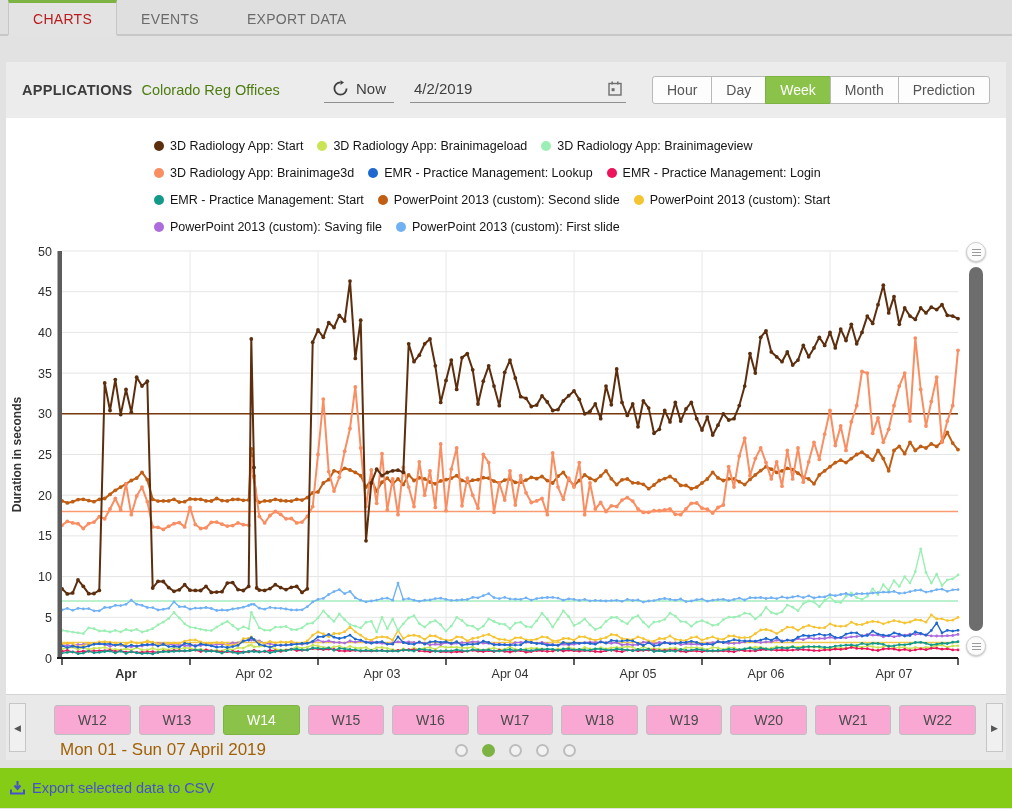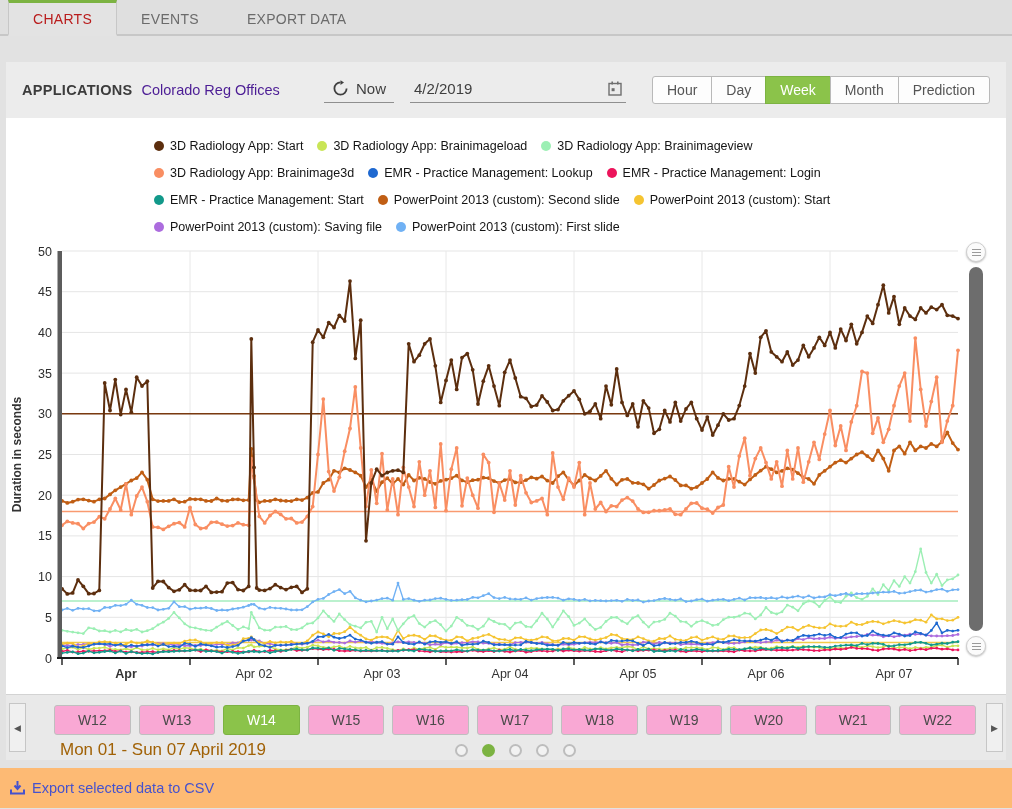--- a/index.html
+++ b/index.html
@@ -6,21 +6,21 @@
   body{width:1012px;height:809px;background:#E2E2E2;font-family:"Liberation Sans",sans-serif;overflow:hidden;}
   
   .tabbar{height:36px;background:#DFDFDF;border-bottom:2px solid #C7C7C7;display:flex;padding-left:8px;box-sizing:border-box;}
   .tab{padding:0 24px;display:flex;align-items:center;font-size:14px;color:#6B6B6B;border-top:3px solid transparent;cursor:pointer;letter-spacing:.3px;}
   .tab.active{background:#E3E3E3;border:1px solid #C7C7C7;border-top:3px solid #7CB342;border-bottom:2px solid #E3E3E3;margin-bottom:-2px;color:#b91c1c;}
   
   .page{padding:26px 6px 0;}
   .card{background:#FFFFFF;}
   .card-header{height:56px;background:#ECECEC;display:flex;align-items:center;padding:0 16px;box-sizing:border-box;}
   .hdr-title{font-weight:bold;font-size:14.5px;color:#3C3C3C;letter-spacing:.3px;}
-  .hdr-sub{font-size:14.5px;color:#4c1d95;margin-left:9px;}
+  .hdr-sub{font-size:14.5px;color:#4d7c0f;margin-left:9px;}
   .now-ctl{margin-left:auto;display:flex;align-items:flex-start;gap:7px;border-bottom:1px solid #8F8F8F;padding:2px 8px 5px;font-size:15px;color:#3F3F3F;cursor:pointer;}
   .date-ctl{width:208px;margin-left:16px;border-bottom:1px solid #8F8F8F;display:flex;align-items:center;justify-content:space-between;padding:2px 4px 5px;font-size:15px;color:#3F3F3F;cursor:pointer;}
   .range-group{display:flex;margin-left:26px;}
   .range-btn{padding:4px 14px;font-size:14px;color:#555;background:#FDFDFD;border:1px solid #B9B9B9;margin-left:-1px;cursor:pointer;line-height:18px;}
   .range-btn:first-child{border-radius:3px 0 0 3px;margin-left:0;}
   .range-btn:last-child{border-radius:0 3px 3px 0;}
   .range-btn.selected{background:#8BC34A;border-color:#7CB342;color:#fff;}
   
   .legend{margin:20px 0 7px 148px;width:742px;display:flex;flex-wrap:wrap;column-gap:14px;row-gap:11px;}
   .legend-item{display:flex;align-items:center;gap:6px;font-size:12.5px;color:#141414;cursor:pointer;white-space:nowrap;line-height:16px;}
@@ -41,21 +41,21 @@
   .arrow.right{right:3px;}
   .weeks{margin:0 30px 0 48px;display:flex;gap:8px;}
   .week-btn{flex:1;height:30px;background:#f9a8d4;border:1px solid #BFBFBF;border-radius:3px;font-size:14px;color:#4A4A4A;display:flex;align-items:center;justify-content:center;cursor:pointer;box-sizing:border-box;}
   .week-btn.selected{background:#8BC34A;border-color:#7CB342;color:#fff;}
   .week-meta{position:relative;margin:7px 30px 0 48px;height:16px;display:flex;align-items:center;}
   .range-label{font-size:17px;color:#a16207;margin-left:6px;z-index:1;}
   .dots{position:absolute;left:0;right:0;display:flex;justify-content:center;gap:14px;}
   .dot{width:9px;height:9px;border-radius:50%;border:2px solid #BDBDBD;background:#F2F2F2;cursor:pointer;box-sizing:content-box;}
   .dot.active{background:#7CB342;border-color:#7CB342;}
   
-  .footer{background:#fdba74;height:40px;margin-top:8px;display:flex;align-items:center;padding-left:10px;}
+  .footer{background:#84cc16;height:40px;margin-top:8px;display:flex;align-items:center;padding-left:10px;}
   .export-link{display:flex;align-items:center;gap:7px;color:#4652CD;font-size:14.5px;text-decoration:none;cursor:pointer;}
 </style>
 </head>
 <body>
 
 <div class="tabbar">
   <div style="display:flex" id="tabs">
       <div class="tab active">CHARTS</div>
       <div class="tab">EVENTS</div>
       <div class="tab">EXPORT DATA</div>

